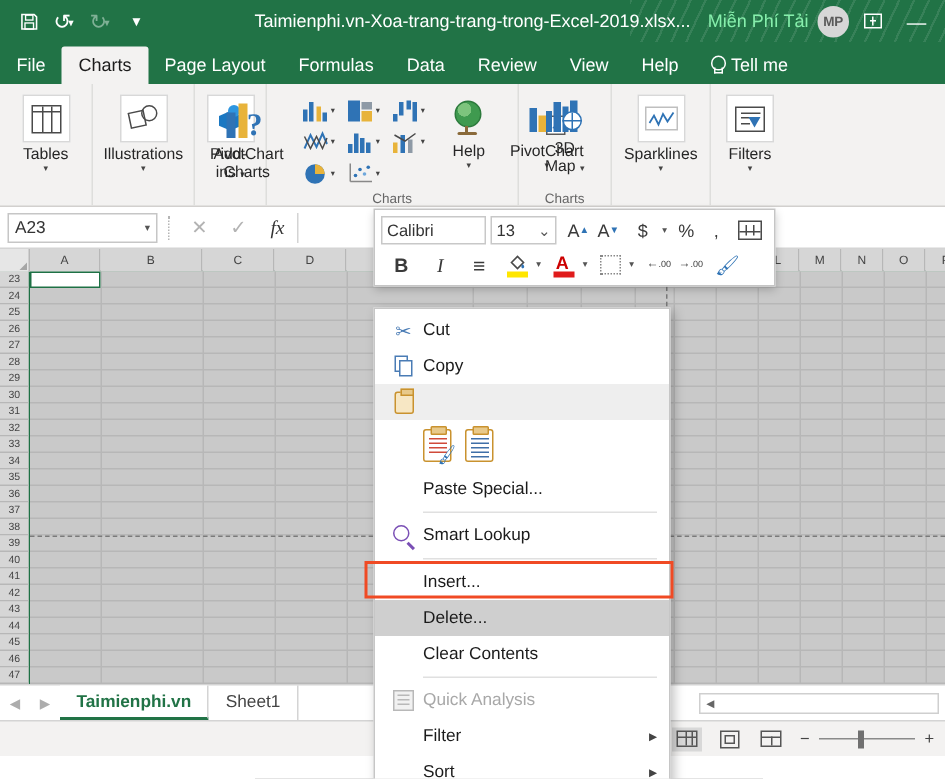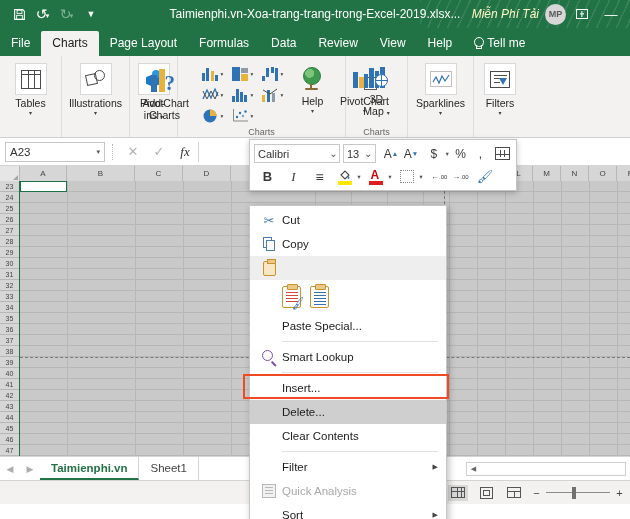--- a/index.html
+++ b/index.html
@@ -26,21 +26,21 @@
   .qat-btn.dim { color: #7fb095; }
   .qat-caret { font-size: 6px; margin-left: -3px; margin-top: 4px; }
   #doc-title {
     position: absolute; left: 0; right: 0; text-align: center;
     font-size: 12px; color: #ffffff; pointer-events: none;
   }
   #titlebar .right {
     margin-left: auto; display: flex; align-items: center; gap: 6px;
     padding-right: 6px; z-index: 3;
   }
-  #acct-name { font-size: 12px; color: #fef9c3; white-space: nowrap; font-style: italic; }
+  #acct-name { font-size: 12px; color: #86efac; white-space: nowrap; }
   #avatar {
     width: 21px; height: 21px; border-radius: 50%; background: #d7d7d7;
     color: #5a5a5a; font-size: 9px; display: flex; align-items: center;
     justify-content: center; font-weight: bold;
   }
   #ribbon-display {
     width: 20px; height: 18px; display: flex; align-items: center; justify-content: center;
   }
   #ribbon-display .bx {
     width: 12px; height: 10px; border: 1.3px solid #fff; position: relative;
@@ -746,21 +746,21 @@
       <span id="ztrack">
           <span id="zthumb"></span>
         </span>
       <span class="plus">+</span>
     </div>
   </div>
 </div>
 
 <div id="minitoolbar">
   <div class="mt-row">
-    <div class="mt-combo" style="width:86px;gap:40px;">
+    <div class="mt-combo" style="width:70px;gap:40px;">
       <span>Calibri</span>
       <span class="cv">⌄</span>
     </div>
     <div class="mt-combo" style="width:44px;margin-left:2px;">
       <span>13</span>
       <span class="cv">⌄</span>
     </div>
     <div class="mt-btn" style="margin-left:4px;">
       <span>A</span>
         <span class="mt-sup" style="color:#2f73b5;">▲</span>
@@ -872,32 +872,32 @@
   </div>
   <div class="cm-item highlighted">
     <span class="cm-ic"></span>
     <span class="cm-lbl">Delete...</span>
   </div>
   <div class="cm-item">
     <span class="cm-ic"></span>
     <span class="cm-lbl">Clear Contents</span>
   </div>
   <div class="cm-sep"></div>
-  <div class="cm-item">
-    <span class="cm-ic"></span>
-    <span class="cm-lbl">Filter</span>
-    <span class="cm-arrow">▶</span>
-  </div>
   <div class="cm-item disabled">
     <span class="cm-ic">
         <span class="ic-qa"></span>
       </span>
     <span class="cm-lbl">Quick Analysis</span>
   </div>
   <div class="cm-item">
     <span class="cm-ic"></span>
+    <span class="cm-lbl">Filter</span>
+    <span class="cm-arrow">▶</span>
+  </div>
+  <div class="cm-item">
+    <span class="cm-ic"></span>
     <span class="cm-lbl">Sort</span>
     <span class="cm-arrow">▶</span>
   </div>
 
 </div>
 
 <div id="delete-annot"></div>
 
 </body></html>

